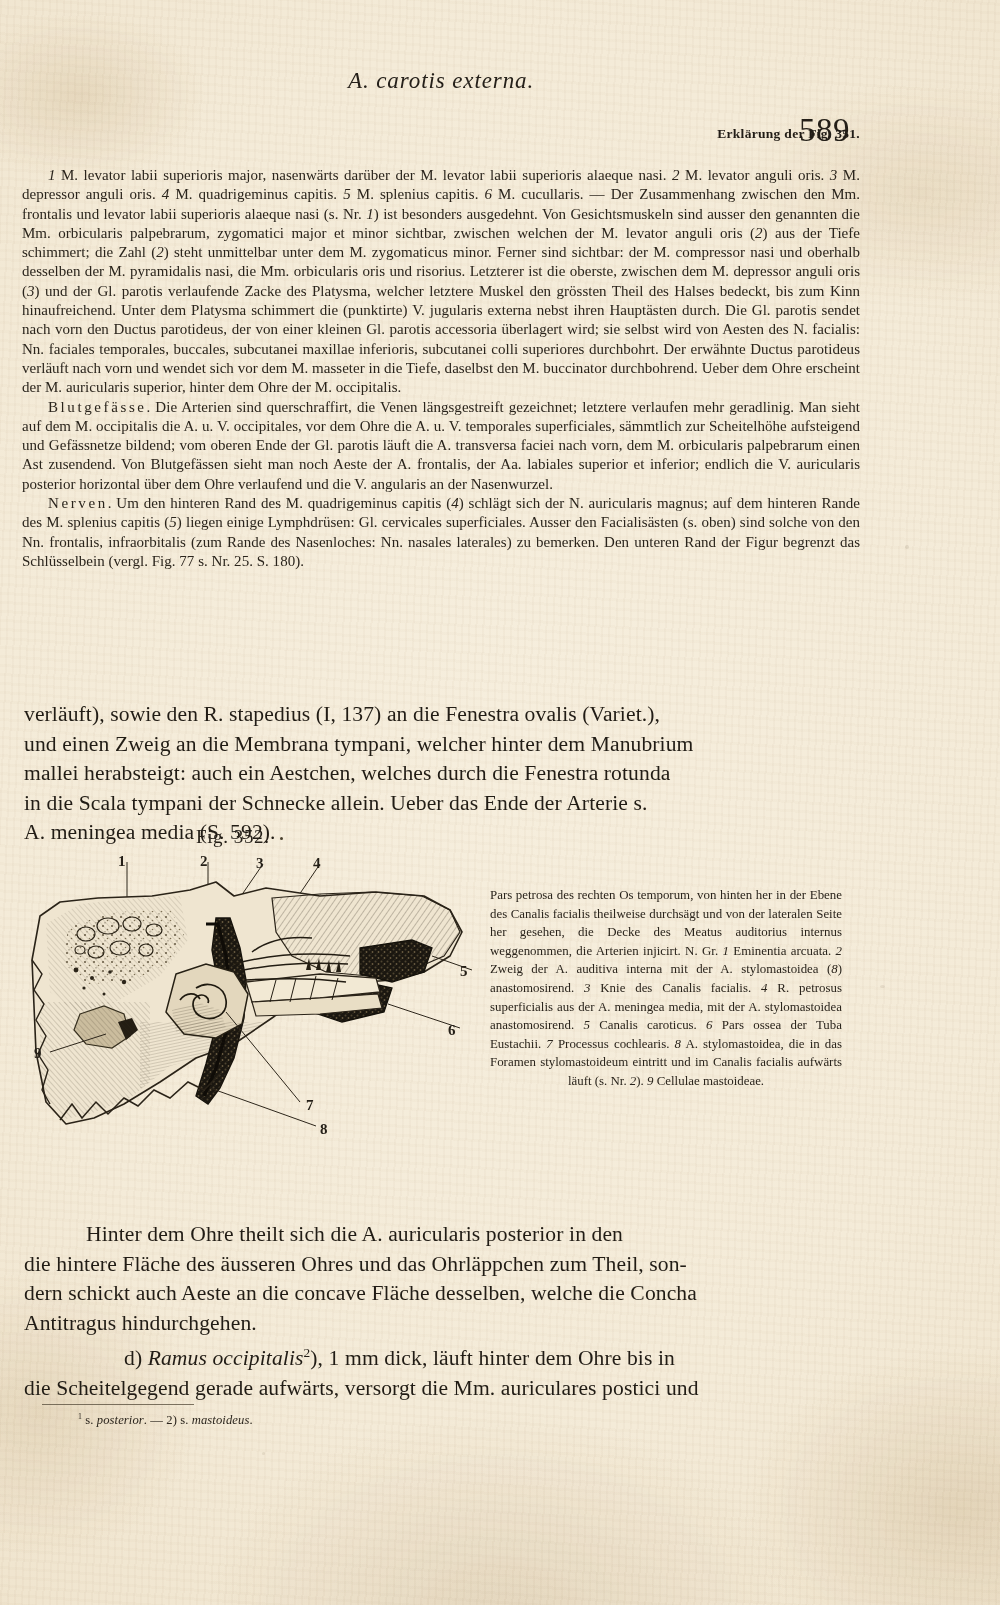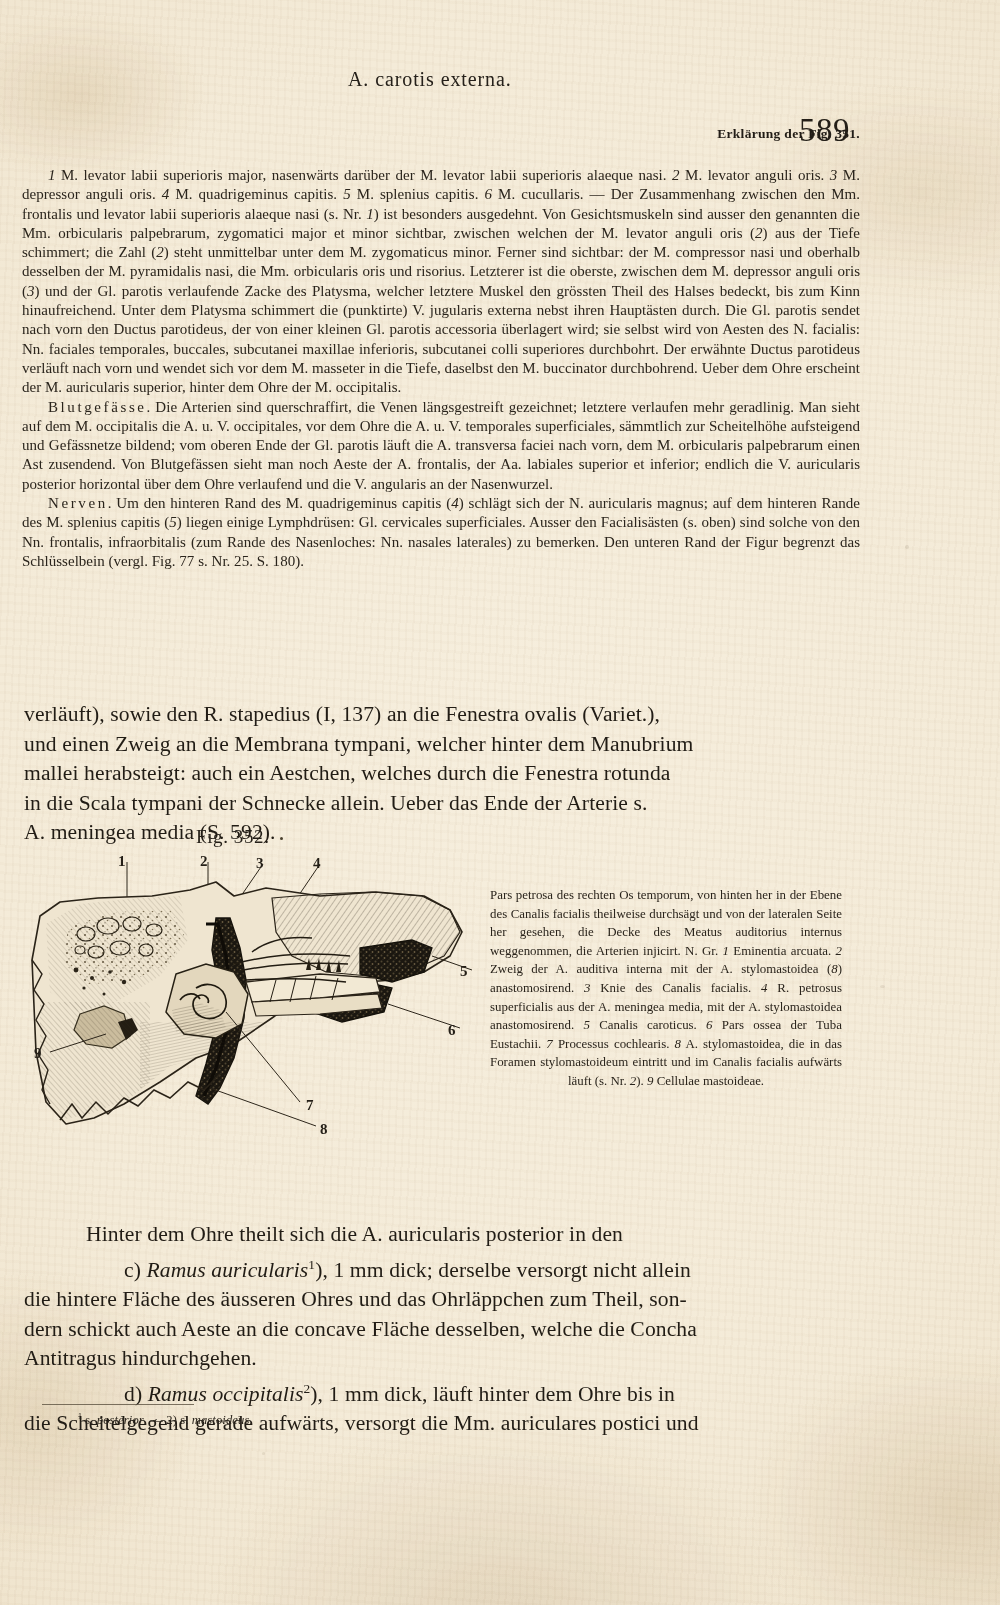--- a/index.html
+++ b/index.html
@@ -57,23 +57,24 @@
   .runhead {
     position: absolute;
     left: 0; right: 0;
     top: 68px;
     height: 34px;
   }
   .runhead .title {
     position: absolute;
     left: 348px;
     top: 0;
-    font-size: 20px;
+    font-size: 23px;
     letter-spacing: .9px;
     color: #25201a;
+    font-style: italic;
   }
   .runhead .folio {
     position: absolute;
     right: 150px;
     top: -4px;
     font-size: 33px;
     letter-spacing: .5px;
     color: #241f18;
     margin-top: 48px;
   }
@@ -394,21 +395,20 @@
           <text x="14" y="206">9</text>
         </g>
       </svg>
     </div>
 
     <div class="fig-caption">Pars petrosa des rechten Os temporum, von hinten her in der Ebene des Canalis facialis theilweise durchsägt und von der lateralen Seite her gesehen, die Decke des Meatus auditorius internus weggenommen, die Arterien injicirt. N. Gr. <i>1</i> Eminentia arcuata. <i>2</i> Zweig der A. auditiva interna mit der A. stylomastoidea (<i>8</i>) anastomosirend. <i>3</i> Knie des Canalis facialis. <i>4</i> R. petrosus superficialis aus der A. meningea media, mit der A. stylomastoidea anastomosirend. <i>5</i> Canalis caroticus. <i>6</i> Pars ossea der Tuba Eustachii. <i>7</i> Processus cochlearis. <i>8</i> A. stylomastoidea, die in das Foramen stylomastoideum eintritt und im Canalis facialis aufwärts läuft (s. Nr. <i>2</i>). <i>9</i> Cellulae mastoideae.</div>
   </div>
 
   <div class="para-bottom bodytext">
     <span class="l" style="padding-left:62px">Hinter dem Ohre theilt sich die A. auricularis posterior in den</span>
-    <span class="l" style="padding-left:100px">c) <em>Ramus auricularis</em><sup>1</sup>), 1 mm dick; derselbe versorgt nicht allein</span>
     <span class="l">die hintere Fläche des äusseren Ohres und das Ohrläppchen zum Theil, son-</span>
     <span class="l">dern schickt auch Aeste an die concave Fläche desselben, welche die Concha</span>
     <span class="l">Antitragus hindurchgehen.</span>
     <span class="l" style="padding-left:100px">d) <em>Ramus occipitalis</em><sup>2</sup>), 1 mm dick, läuft hinter dem Ohre bis in</span>
     <span class="l">die Scheitelgegend gerade aufwärts, versorgt die Mm. auriculares postici und</span>
   </div>
 
   <div class="footrule"></div>
   <div class="footnote"><sup>1</sup> s. <i>posterior</i>. — 2) s. <i>mastoideus</i>.</div>
 

